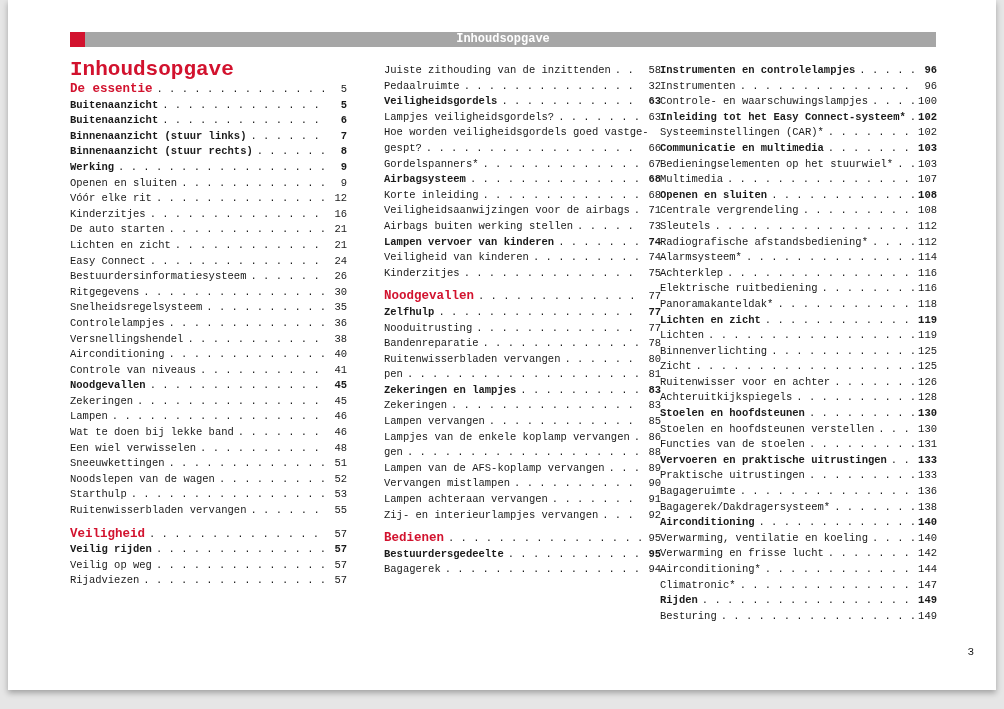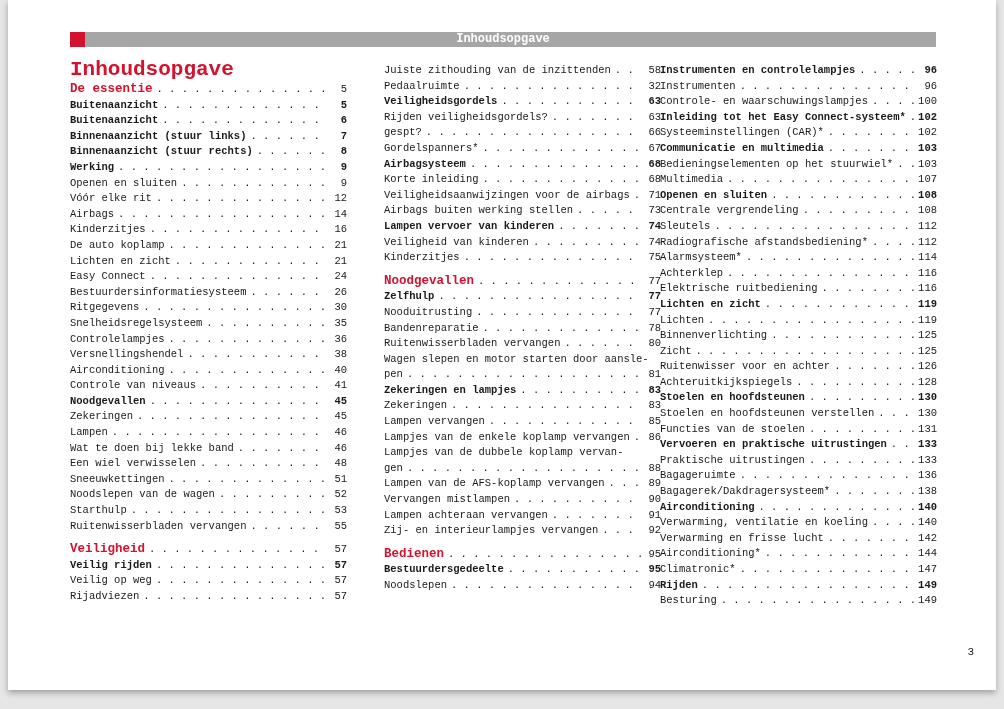--- a/index.html
+++ b/index.html
@@ -113,31 +113,26 @@
         <span class="lbl">Openen en sluiten</span>
         <span class="dots"></span>
         <span class="pg">9</span>
       </div>
       <div class="toc-row">
         <span class="lbl">Vóór elke rit</span>
         <span class="dots"></span>
         <span class="pg">12</span>
       </div>
       <div class="toc-row">
-        <span class="lbl">Airbags</span>
-        <span class="dots"></span>
-        <span class="pg">14</span>
-      </div>
-      <div class="toc-row">
         <span class="lbl">Kinderzitjes</span>
         <span class="dots"></span>
         <span class="pg">16</span>
       </div>
       <div class="toc-row">
-        <span class="lbl">De auto koplamp</span>
+        <span class="lbl">De auto starten</span>
         <span class="dots"></span>
         <span class="pg">21</span>
       </div>
       <div class="toc-row">
         <span class="lbl">Lichten en zicht</span>
         <span class="dots"></span>
         <span class="pg">21</span>
       </div>
       <div class="toc-row">
         <span class="lbl">Easy Connect</span>
@@ -256,23 +251,26 @@
         <span class="lbl">Pedaalruimte</span>
         <span class="dots"></span>
         <span class="pg">32</span>
       </div>
       <div class="toc-row bold">
         <span class="lbl">Veiligheidsgordels</span>
         <span class="dots"></span>
         <span class="pg">63</span>
       </div>
       <div class="toc-row">
-        <span class="lbl">Rijden veiligheidsgordels?</span>
+        <span class="lbl">Lampjes veiligheidsgordels?</span>
         <span class="dots"></span>
         <span class="pg">63</span>
+      </div>
+      <div class="toc-row">
+        <span class="lbl">Hoe worden veiligheidsgordels goed vastge-</span>
       </div>
       <div class="toc-row">
         <span class="lbl">gespt?</span>
         <span class="dots"></span>
         <span class="pg">66</span>
       </div>
       <div class="toc-row">
         <span class="lbl">Gordelspanners*</span>
         <span class="dots"></span>
         <span class="pg">67</span>
@@ -332,23 +330,20 @@
         <span class="lbl">Bandenreparatie</span>
         <span class="dots"></span>
         <span class="pg">78</span>
       </div>
       <div class="toc-row">
         <span class="lbl">Ruitenwisserbladen vervangen</span>
         <span class="dots"></span>
         <span class="pg">80</span>
       </div>
       <div class="toc-row">
-        <span class="lbl">Wagen slepen en motor starten door aansle-</span>
-      </div>
-      <div class="toc-row">
         <span class="lbl">pen</span>
         <span class="dots"></span>
         <span class="pg">81</span>
       </div>
       <div class="toc-row bold">
         <span class="lbl">Zekeringen en lampjes</span>
         <span class="dots"></span>
         <span class="pg">83</span>
       </div>
       <div class="toc-row">
@@ -358,23 +353,20 @@
       </div>
       <div class="toc-row">
         <span class="lbl">Lampen vervangen</span>
         <span class="dots"></span>
         <span class="pg">85</span>
       </div>
       <div class="toc-row">
         <span class="lbl">Lampjes van de enkele koplamp vervangen</span>
         <span class="dots"></span>
         <span class="pg">86</span>
-      </div>
-      <div class="toc-row">
-        <span class="lbl">Lampjes van de dubbele koplamp vervan-</span>
       </div>
       <div class="toc-row">
         <span class="lbl">gen</span>
         <span class="dots"></span>
         <span class="pg">88</span>
       </div>
       <div class="toc-row">
         <span class="lbl">Lampen van de AFS-koplamp vervangen</span>
         <span class="dots"></span>
         <span class="pg">89</span>
@@ -399,21 +391,21 @@
         <span class="lbl">Bedienen</span>
         <span class="dots"></span>
         <span class="pg">95</span>
       </div>
       <div class="toc-row bold">
         <span class="lbl">Bestuurdersgedeelte</span>
         <span class="dots"></span>
         <span class="pg">95</span>
       </div>
       <div class="toc-row">
-        <span class="lbl">Noodslepen</span>
+        <span class="lbl">Bagagerek</span>
         <span class="dots"></span>
         <span class="pg">94</span>
       </div>
     </div>
   <div class="toc-col col3">
       <div class="toc-row bold">
         <span class="lbl">Instrumenten en controlelampjes</span>
         <span class="dots"></span>
         <span class="pg">96</span>
       </div>
@@ -480,20 +472,25 @@
       <div class="toc-row">
         <span class="lbl">Achterklep</span>
         <span class="dots"></span>
         <span class="pg">116</span>
       </div>
       <div class="toc-row">
         <span class="lbl">Elektrische ruitbediening</span>
         <span class="dots"></span>
         <span class="pg">116</span>
       </div>
+      <div class="toc-row">
+        <span class="lbl">Panoramakanteldak*</span>
+        <span class="dots"></span>
+        <span class="pg">118</span>
+      </div>
       <div class="toc-row bold">
         <span class="lbl">Lichten en zicht</span>
         <span class="dots"></span>
         <span class="pg">119</span>
       </div>
       <div class="toc-row">
         <span class="lbl">Lichten</span>
         <span class="dots"></span>
         <span class="pg">119</span>
       </div>

